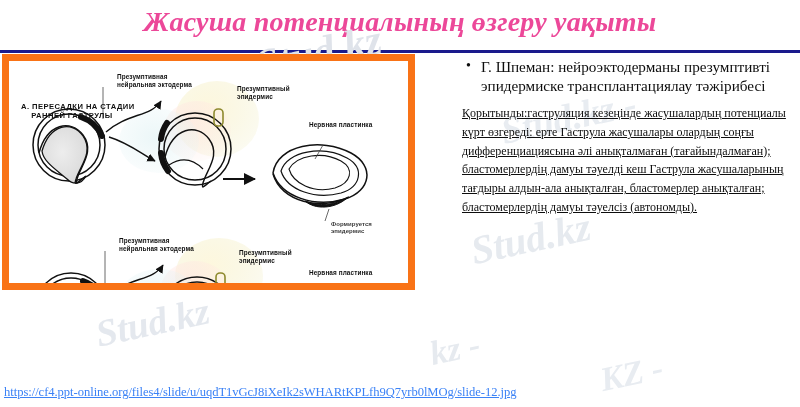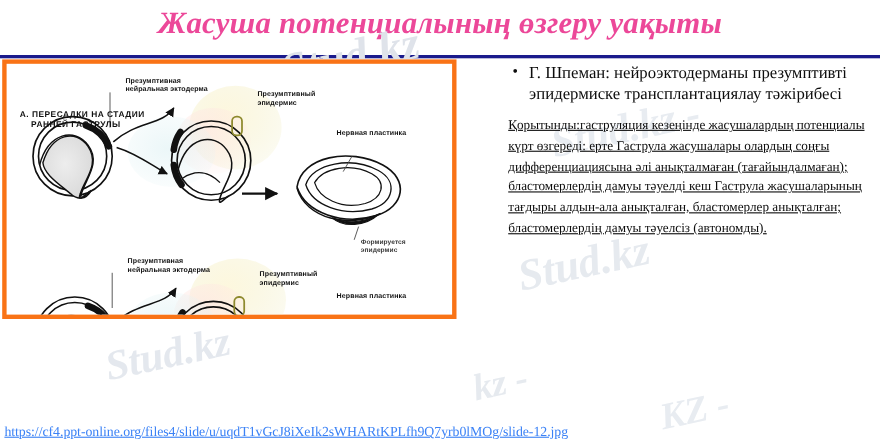--- a/index.html
+++ b/index.html
@@ -61,21 +61,21 @@
   .wm-g { left: 500px; top: 95px;  font-size: 38px; transform: rotate(-12deg); color:#e8ecf1;}
   .wm-h { left: 600px; top: 355px; font-size: 34px; transform: rotate(-12deg); color:#e8ecf1;}
 
   
   #figure-panel {
     position: absolute;
     left: 2px;
     top: 54px;
     width: 413px;
     height: 236px;
-    border: 4px solid #f97316;
+    border: 7px solid #f97316;
     background: #ffffff;
     box-sizing: border-box;
     overflow: hidden;
     z-index: 10;
   }
   #figure-svg { display: block; }
 
   .fig-label {
     position: absolute;
     font-family: "Liberation Sans", sans-serif;

